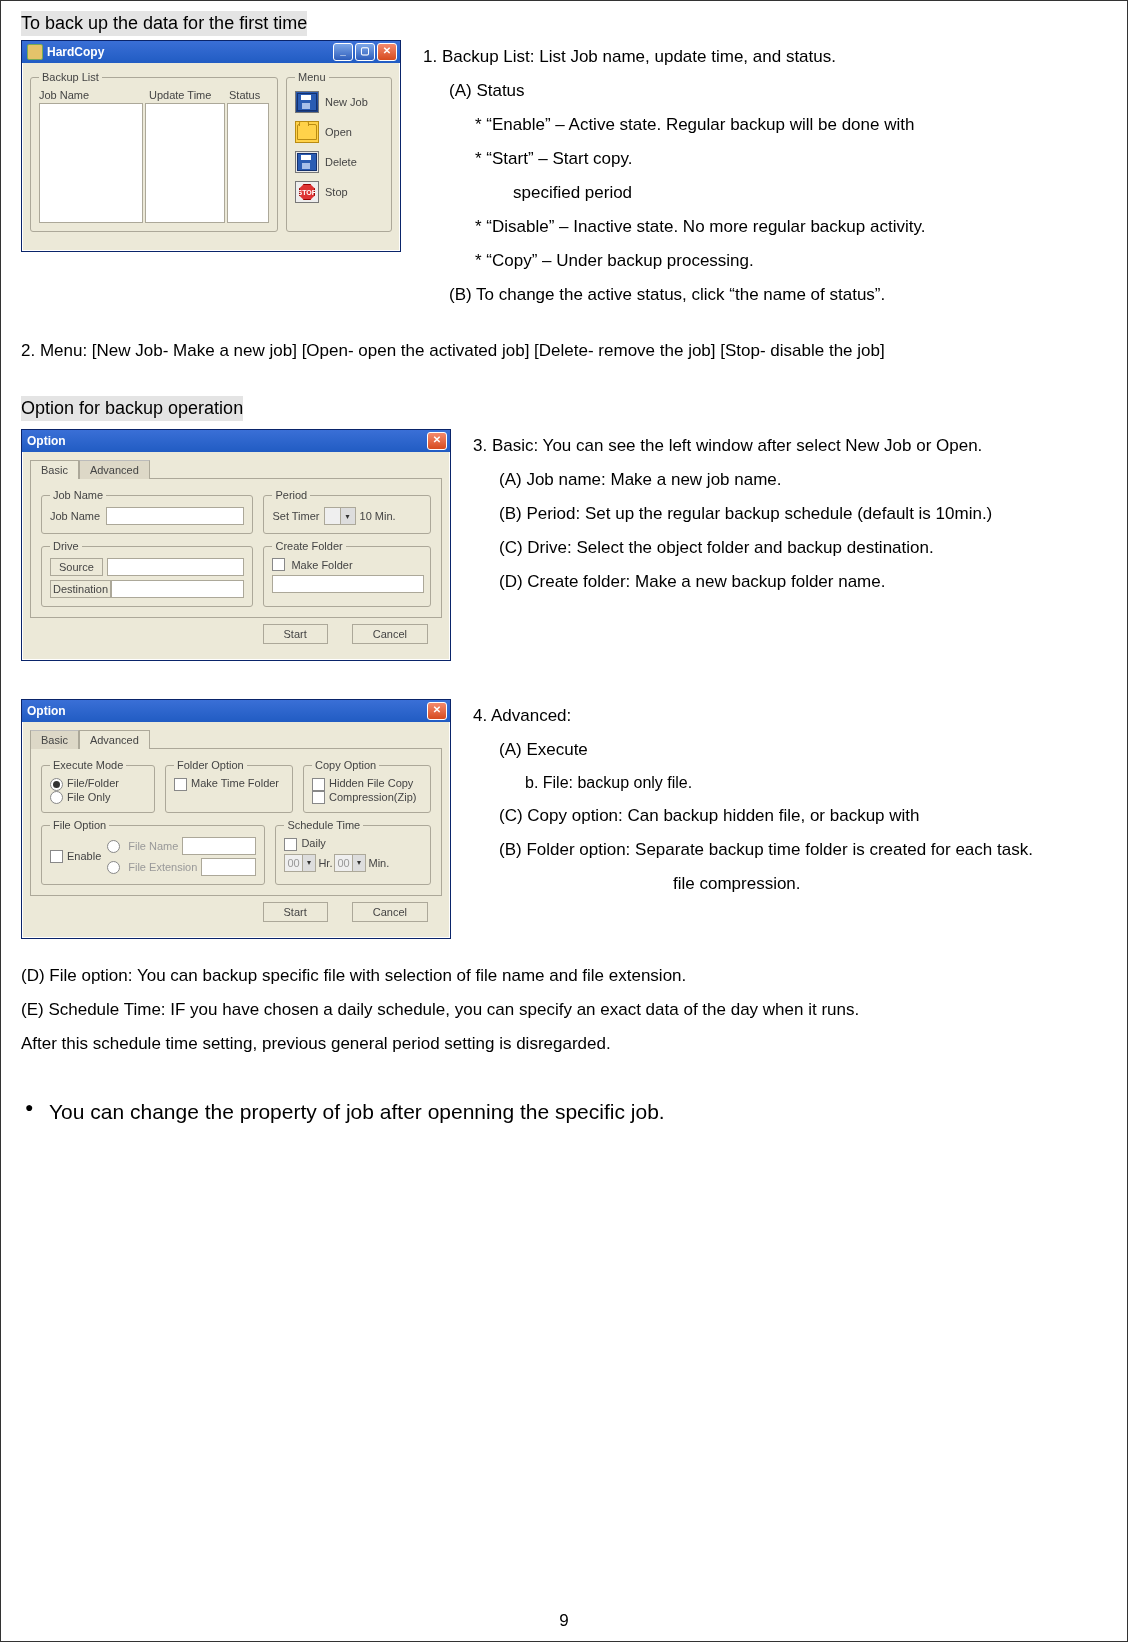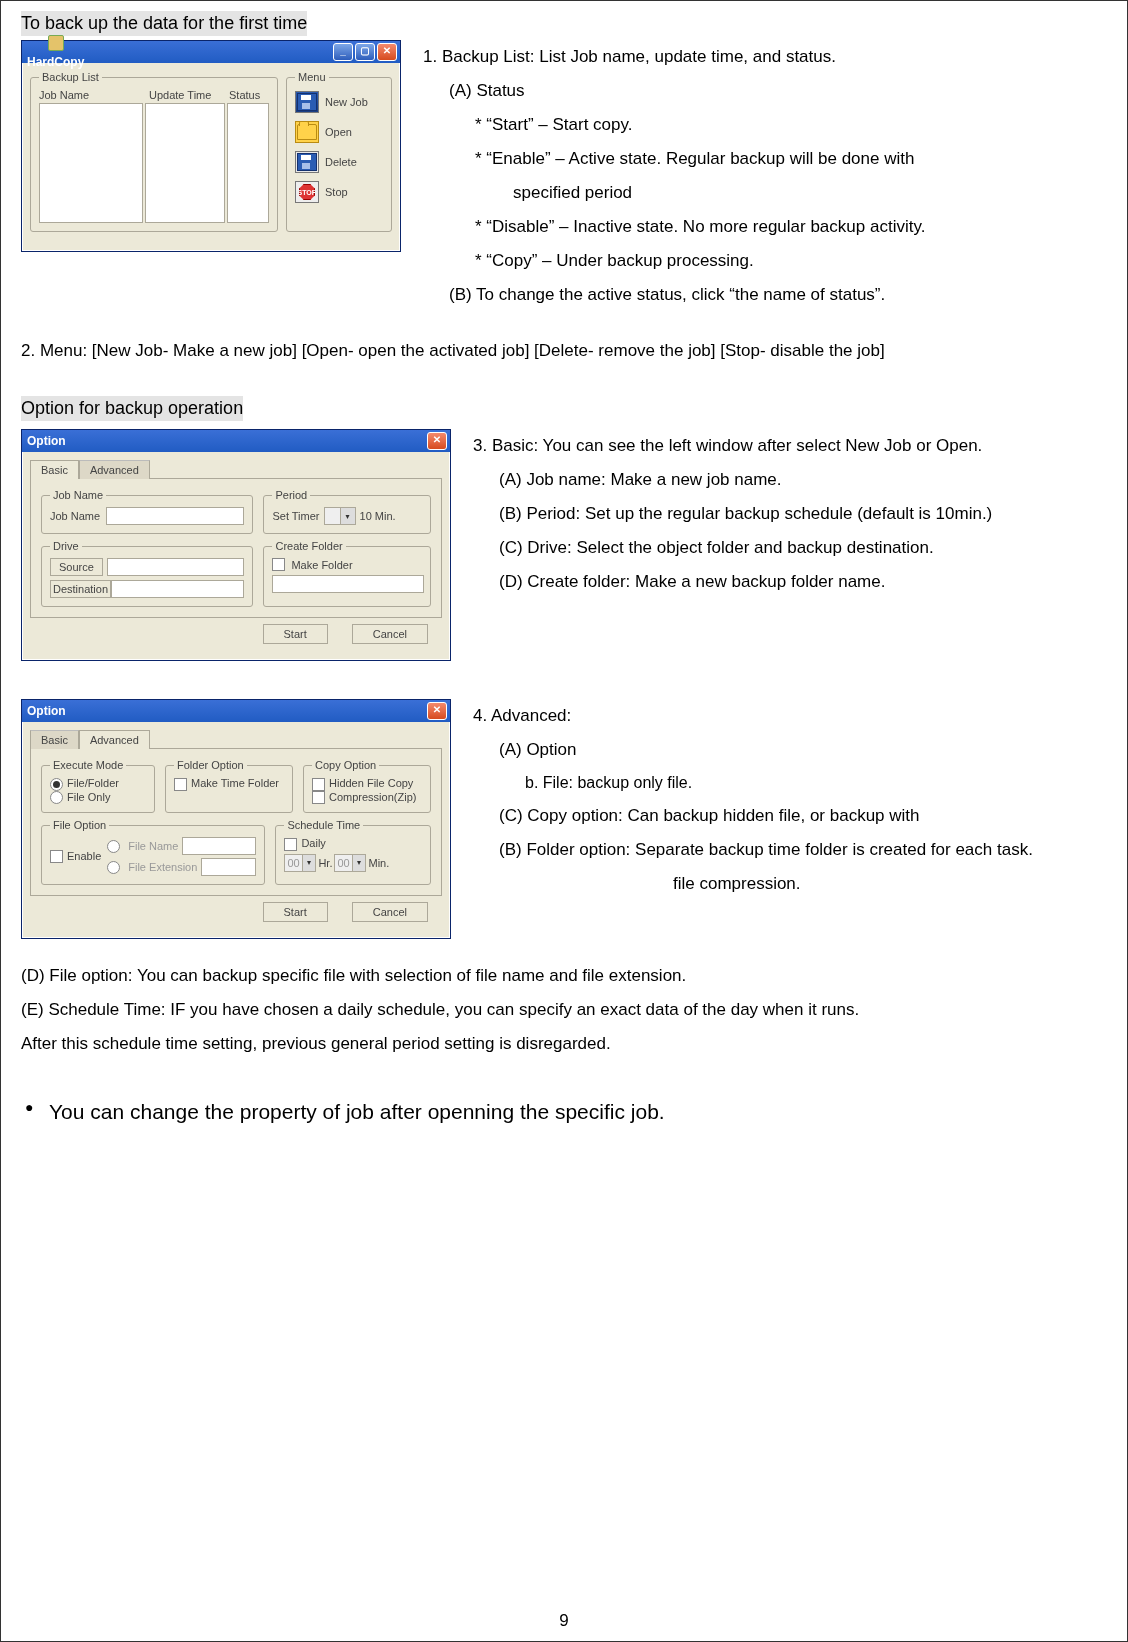--- a/index.html
+++ b/index.html
@@ -9,21 +9,21 @@
   .body-text{font-size:17px;line-height:2.0;}
   .indent1{padding-left:26px;}
   .indent2{padding-left:52px;}
   .indent3{padding-left:90px;}
   .bullet{font-size:21px;padding-left:28px;position:relative;}
   .bullet::before{content:"●";position:absolute;left:4px;top:2px;font-size:14px;}
 
   
   .xp-window{border:1px solid #0a246a;background:#ece9d8;box-shadow:0 0 0 1px #fff inset;font-family:Tahoma,Arial,sans-serif;}
   .xp-titlebar{height:22px;background:linear-gradient(to bottom,#3a6fd6,#215cc3);color:#fff;display:flex;align-items:center;justify-content:space-between;padding:0 3px 0 5px;font-size:12px;font-weight:bold;}
-  .xp-title-left{display:flex;align-items:center;gap:4px;flex-direction:column;}
+  .xp-title-left{display:flex;align-items:center;gap:4px;}
   .xp-title-icon{width:14px;height:14px;background:#e4c36a;border:1px solid #7a5;display:inline-block;border-radius:2px;}
   .xp-ctrls{display:flex;gap:2px;}
   .xp-ctrl{width:18px;height:16px;border:1px solid #fff;border-radius:3px;font-size:10px;line-height:14px;text-align:center;color:#fff;font-weight:bold;}
   .xp-min{background:linear-gradient(to bottom,#7da7e8,#2d5dbb);}
   .xp-max{background:linear-gradient(to bottom,#7da7e8,#2d5dbb);}
   .xp-close{background:linear-gradient(to bottom,#f58a6d,#d64b1f);}
   .xp-body{padding:8px;font-size:11px;color:#444;}
   fieldset.xp{border:1px solid #aca899;border-radius:3px;margin:0;padding:6px 8px 8px 8px;}
   fieldset.xp>legend{font-size:11px;color:#444;padding:0 3px;}
 
@@ -139,22 +139,22 @@
               </div>
             </div>
           </fieldset>
         </div>
       </div>
     </div>
 
     <div class="body-text" style="flex:1;">
       <div>1. Backup List: List Job name, update time, and status.</div>
       <div class="indent1">(A) Status</div>
+      <div class="indent2">* “Enable” – Active state. Regular backup will be done with</div>
       <div class="indent2">* “Start”     – Start copy.</div>
-      <div class="indent2">* “Enable” – Active state. Regular backup will be done with</div>
       <div class="indent3">specified period</div>
       <div class="indent2">* “Disable” – Inactive state. No more regular backup activity.</div>
       <div class="indent2">* “Copy”    – Under backup processing.</div>
       <div class="indent1">(B) To change the active status, click “the name of status”.</div>
     </div>
   </div>
 
   <div class="body-text" style="margin-top:22px;">2. Menu: [New Job- Make a new job] [Open- open the activated job] [Delete- remove the job] [Stop- disable the job]</div>
 
   
@@ -304,21 +304,21 @@
         </div>
         <div class="btnbar">
           <span class="xp-btn">Start</span>
           <span class="xp-btn">Cancel</span>
         </div>
       </div>
     </div>
 
     <div class="body-text" style="flex:1;">
       <div>4. Advanced:</div>
-      <div class="indent1">(A) Option</div>
+      <div class="indent1">(A) Execute</div>
       <div class="indent2" style="font-size:16px;">b. File: backup only file.</div>
       <div class="indent1">(C) Copy option: Can backup hidden file, or backup with</div>
       <div class="indent1">(B) Folder option: Separate backup time folder is created for each task.</div>
       <div style="padding-left:200px;">file compression.</div>
     </div>
   </div>
 
   
   <div class="body-text" style="margin-top:20px;">
     <div>(D) File option: You can backup specific file with selection of file name and file extension.</div>

